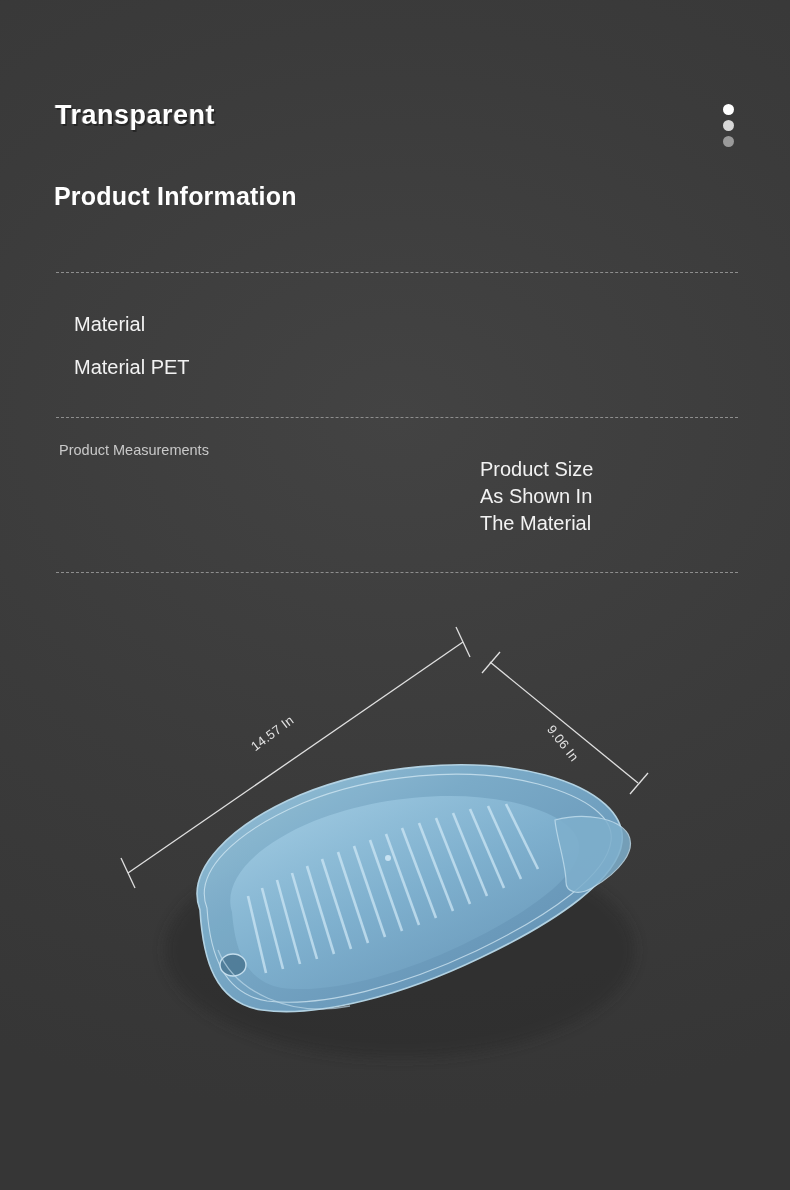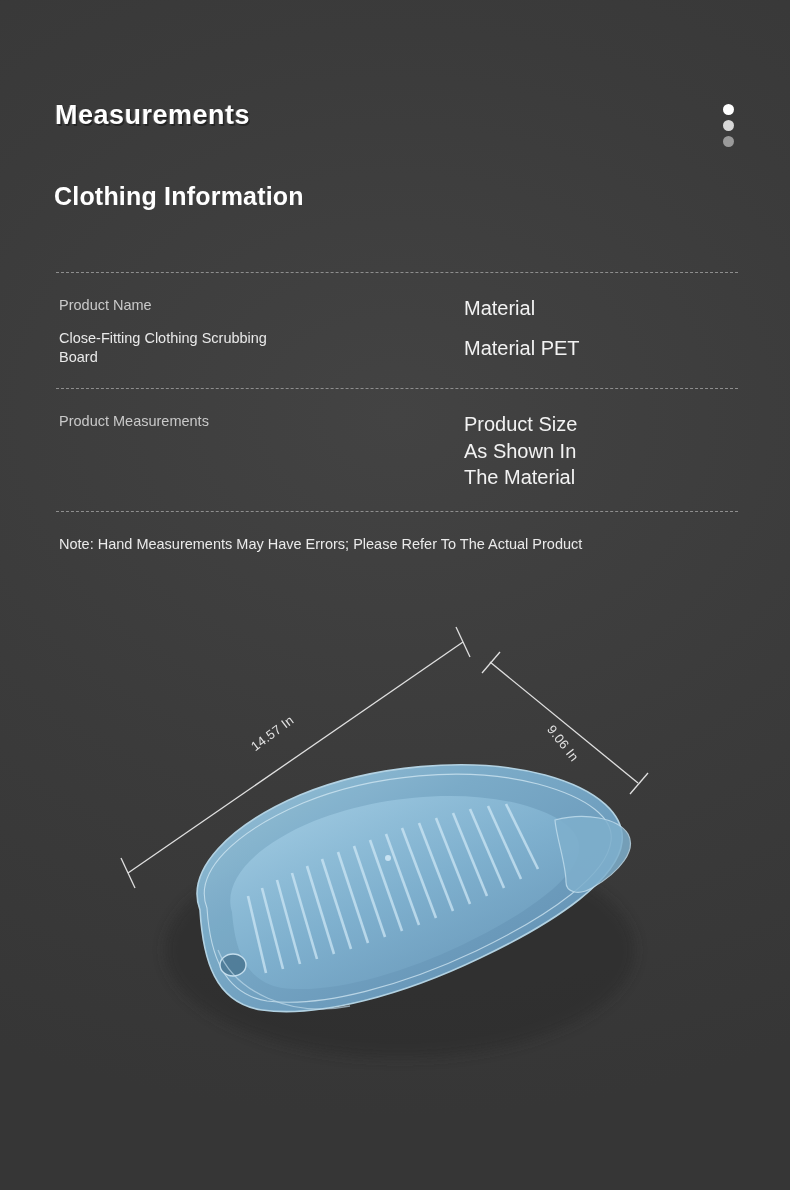--- a/index.html
+++ b/index.html
@@ -96,21 +96,21 @@
   .val {
     font-size: 14.5px;
     color: #e9e9e9;
     line-height: 1.35;
     max-width: 245px;
   }
   .big {
     font-size: 20px;
     color: #f2f2f2;
     line-height: 1.35;
-    margin: 0;
+    margin: 16px;
     max-width: 120px;
     word-break: break-all;
   }
   .big.first { margin-bottom: 13px; }
   .big.spaced { line-height: 1.34; }
 
   .note {
     font-size: 14.5px;
     color: #eaeaea;
     padding: 22px 0 0 3px;
@@ -142,59 +142,54 @@
     transform: rotate(52deg);
     transform-origin: left top;
   }
 </style>
 </head>
 <body>
 
 <div class="page">
 
   <div class="header">
-    <div class="info-title">Measurements</div>
+    <div class="info-title">Transparent</div>
     <div class="dots">
       <span class="dot d1"></span>
       <span class="dot d2"></span>
       <span class="dot d3"></span>
     </div>
   </div>
 
-  <div class="section-title">Clothing Information</div>
+  <div class="section-title">Product Information</div>
 
   <div class="spec">
 
     <div class="rule"></div>
 
     <div class="row">
-      <div class="col-left">
-        <div class="lbl">Product Name</div>
-        <div class="val">Close-Fitting Clothing Scrubbing Board</div>
-      </div>
       <div class="col-right">
         <div class="big first">Material</div>
         <div class="big">Material PET</div>
       </div>
     </div>
 
     <div class="rule"></div>
 
     <div class="row">
       <div class="col-left">
         <div class="lbl">Product Measurements</div>
       </div>
       <div class="col-right">
         <div class="big spaced">Product Size As Shown In The Material</div>
       </div>
     </div>
 
     <div class="rule"></div>
 
-    <div class="note">Note: Hand Measurements May Have Errors; Please Refer To The Actual Product</div>
   </div>
 
   <div class="product">
     <svg width="790" height="500" viewBox="0 0 790 500">
       <defs>
         <linearGradient id="boardGrad" x1="0" y1="0" x2="1" y2="1">
           <stop offset="0%" stop-color="#9fc9e0"></stop>
           <stop offset="35%" stop-color="#7eb0ce"></stop>
           <stop offset="70%" stop-color="#6d9ec0"></stop>
           <stop offset="100%" stop-color="#5d8cae"></stop>

